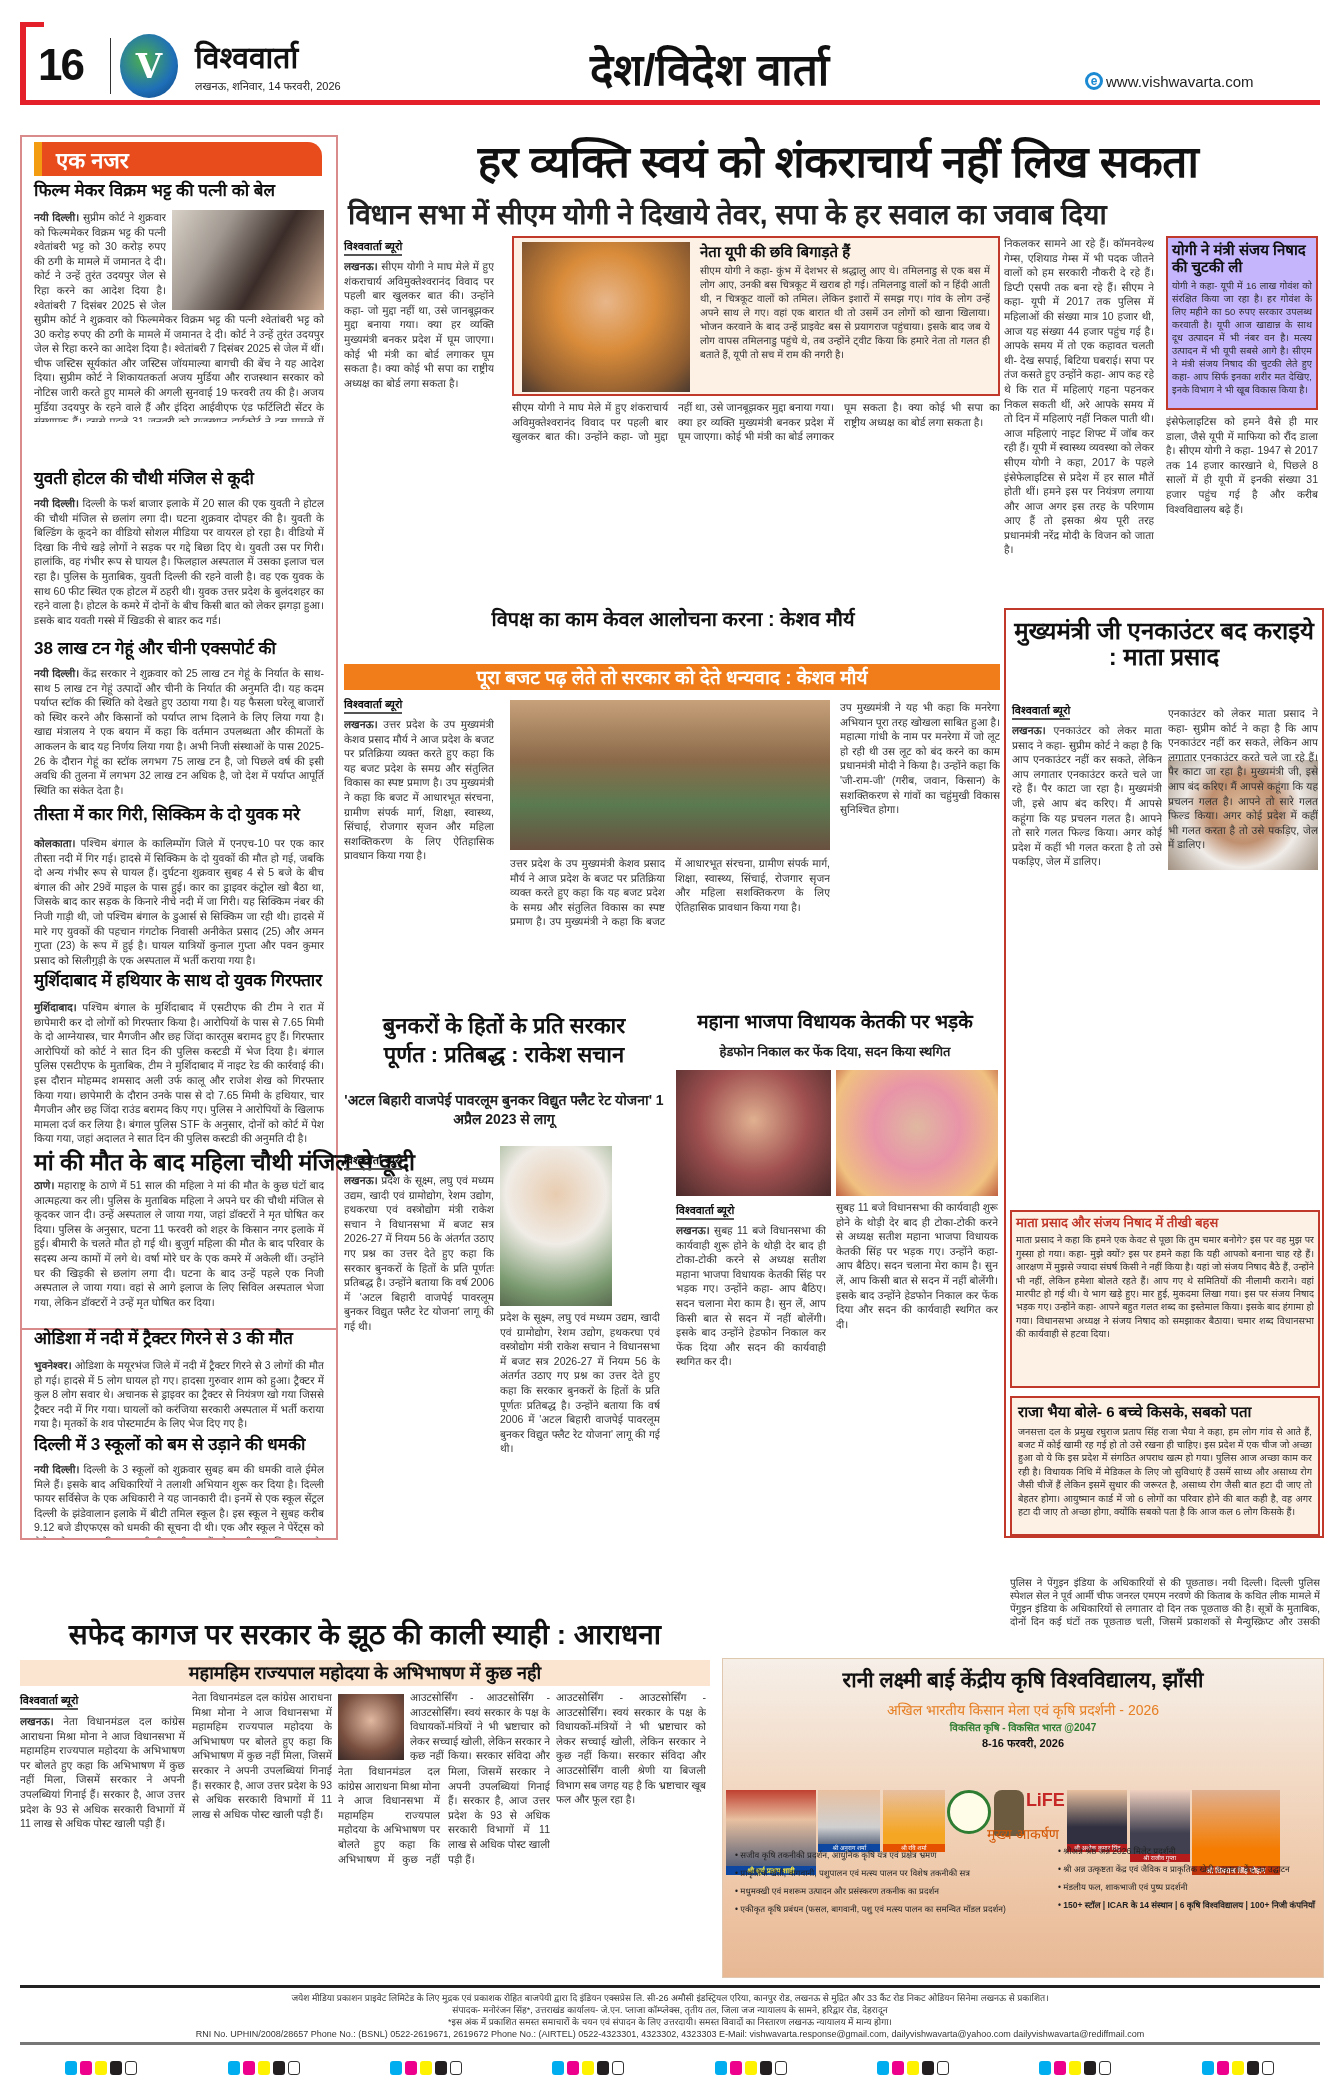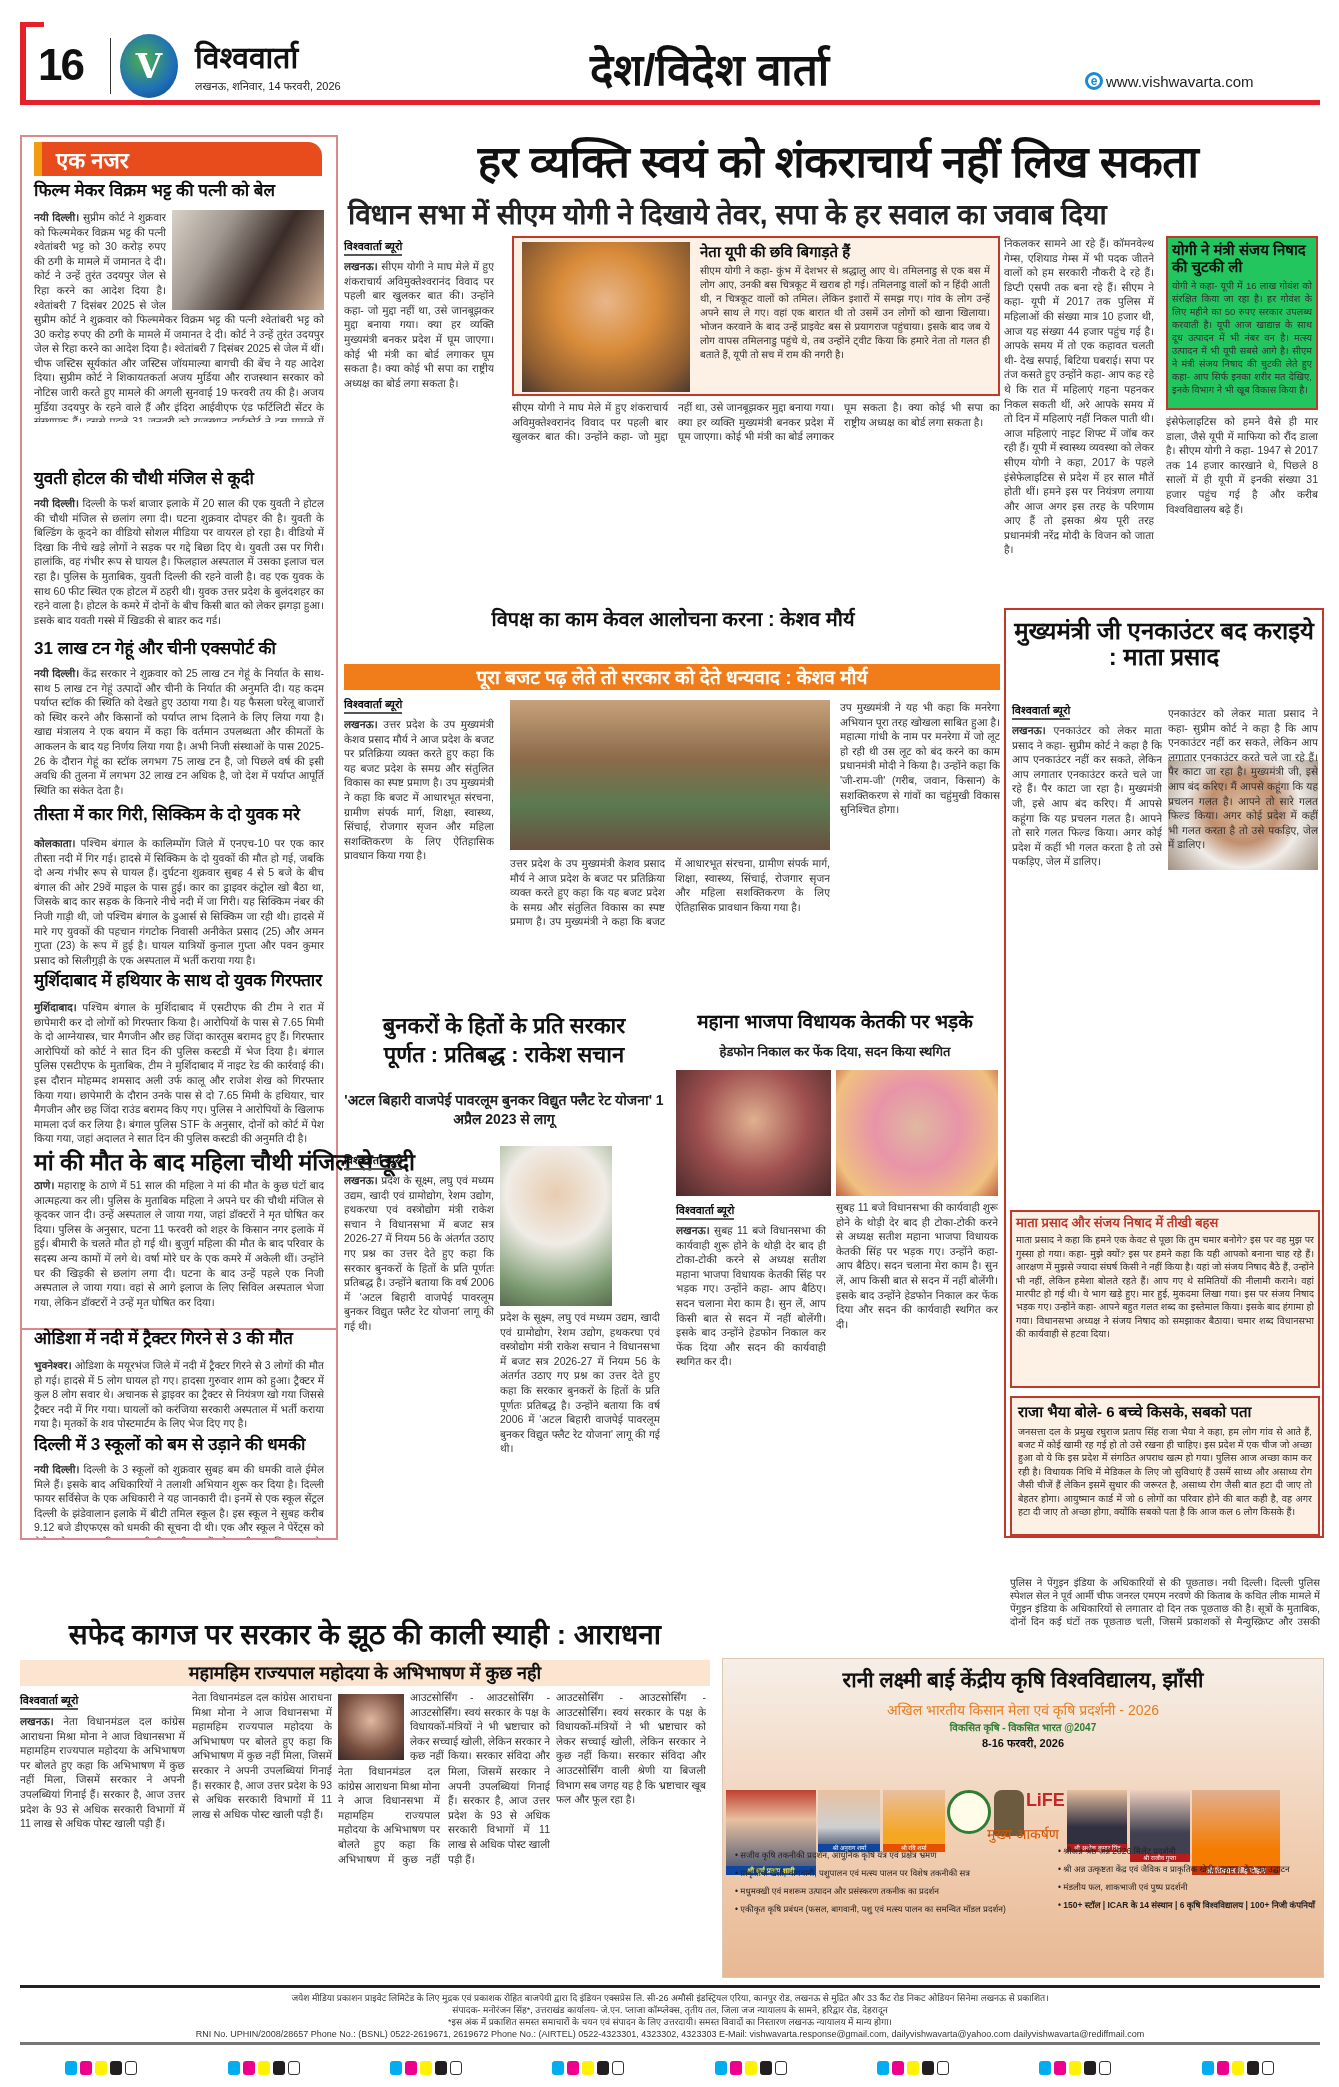--- a/index.html
+++ b/index.html
@@ -54,21 +54,21 @@
 <div class="abs" style="left:34px;top:182px;width:295px">
   <div class="hl" style="font-size:17px">फिल्म मेकर विक्रम भट्ट की पत्नी को बेल</div>
 </div>
 <div class="abs photo" style="left:172px;top:210px;width:152px;height:100px;background:linear-gradient(120deg,#d9d2c8 0%,#a09890 30%,#3a2c28 60%,#c8a890 100%)"></div>
 <div class="abs body-t" style="left:34px;top:210px;width:132px;height:100px;overflow:hidden"><b>नयी दिल्ली।</b> <span>सुप्रीम कोर्ट ने शुक्रवार को फिल्ममेकर विक्रम भट्ट की पत्नी श्वेतांबरी भट्ट को 30 करोड़ रुपए की ठगी के मामले में जमानत दे दी। कोर्ट ने उन्हें तुरंत उदयपुर जेल से रिहा करने का आदेश दिया है। श्वेतांबरी 7 दिसंबर 2025 से जेल में थीं। चीफ जस्टिस सूर्यकांत और जस्टिस जॉयमाल्या बागची की बेंच ने यह आदेश दिया। सुप्रीम कोर्ट ने शिकायतकर्ता अजय मुर्डिया और राजस्थान सरकार को नोटिस जारी करते हुए मामले की अगली सुनवाई 19 फरवरी तय की है। अजय मुर्डिया उदयपुर के रहने वाले हैं और इंदिरा आईवीएफ एंड फर्टिलिटी सेंटर के संस्थापक हैं। इससे पहले 31 जनवरी को राजस्थान हाईकोर्ट ने इस मामले में जमानत याचिका खारिज कर दी थी। हाईकोर्ट ने कहा था कि इस चरण पर आरोपियों को जमानत देना उचित नहीं होगा। अजय मुर्डिया ने विक्रम भट्ट, उनकी पत्नी श्वेतांबरी भट्ट और अन्य लोगों के खिलाफ धोखाधड़ी और आपराधिक विश्वासघात की शिकायत दर्ज कराई थी। शिकायत में आरोप है कि फिल्म प्रोजेक्ट के नाम पर लिए गए करीब 30 करोड़ रुपए का गबन किया गया।</span></div>
 <div class="abs body-t" style="left:34px;top:312px;width:290px;height:110px;overflow:hidden"><span>सुप्रीम कोर्ट ने शुक्रवार को फिल्ममेकर विक्रम भट्ट की पत्नी श्वेतांबरी भट्ट को 30 करोड़ रुपए की ठगी के मामले में जमानत दे दी। कोर्ट ने उन्हें तुरंत उदयपुर जेल से रिहा करने का आदेश दिया है। श्वेतांबरी 7 दिसंबर 2025 से जेल में थीं। चीफ जस्टिस सूर्यकांत और जस्टिस जॉयमाल्या बागची की बेंच ने यह आदेश दिया। सुप्रीम कोर्ट ने शिकायतकर्ता अजय मुर्डिया और राजस्थान सरकार को नोटिस जारी करते हुए मामले की अगली सुनवाई 19 फरवरी तय की है। अजय मुर्डिया उदयपुर के रहने वाले हैं और इंदिरा आईवीएफ एंड फर्टिलिटी सेंटर के संस्थापक हैं। इससे पहले 31 जनवरी को राजस्थान हाईकोर्ट ने इस मामले में जमानत याचिका खारिज कर दी थी। हाईकोर्ट ने कहा था कि इस चरण पर आरोपियों को जमानत देना उचित नहीं होगा। अजय मुर्डिया ने विक्रम भट्ट, उनकी पत्नी श्वेतांबरी भट्ट और अन्य लोगों के खिलाफ धोखाधड़ी और आपराधिक विश्वासघात की शिकायत दर्ज कराई थी। शिकायत में आरोप है कि फिल्म प्रोजेक्ट के नाम पर लिए गए करीब 30 करोड़ रुपए का गबन किया गया।</span></div>
 
 <div class="abs hl" style="left:34px;top:470px;font-size:17px">युवती होटल की चौथी मंजिल से कूदी</div>
 <div class="abs body-t" style="left:34px;top:496px;width:290px;height:128px;overflow:hidden"><b>नयी दिल्ली।</b> <span>दिल्ली के फर्श बाजार इलाके में 20 साल की एक युवती ने होटल की चौथी मंजिल से छलांग लगा दी। घटना शुक्रवार दोपहर की है। युवती के बिल्डिंग के कूदने का वीडियो सोशल मीडिया पर वायरल हो रहा है। वीडियो में दिखा कि नीचे खड़े लोगों ने सड़क पर गद्दे बिछा दिए थे। युवती उस पर गिरी। हालांकि, वह गंभीर रूप से घायल है। फिलहाल अस्पताल में उसका इलाज चल रहा है। पुलिस के मुताबिक, युवती दिल्ली की रहने वाली है। वह एक युवक के साथ 60 फीट स्थित एक होटल में ठहरी थी। युवक उत्तर प्रदेश के बुलंदशहर का रहने वाला है। होटल के कमरे में दोनों के बीच किसी बात को लेकर झगड़ा हुआ। इसके बाद युवती गुस्से में खिड़की से बाहर कूद गई।</span></div>
 
-<div class="abs hl" style="left:34px;top:640px;font-size:17px">31 लाख टन गेहूं और चीनी एक्सपोर्ट की</div>
+<div class="abs hl" style="left:34px;top:640px;font-size:17px">38 लाख टन गेहूं और चीनी एक्सपोर्ट की</div>
 <div class="abs body-t" style="left:34px;top:666px;width:290px;height:132px;overflow:hidden"><b>नयी दिल्ली।</b> <span>केंद्र सरकार ने शुक्रवार को 25 लाख टन गेहूं के निर्यात के साथ-साथ 5 लाख टन गेहूं उत्पादों और चीनी के निर्यात की अनुमति दी। यह कदम पर्याप्त स्टॉक की स्थिति को देखते हुए उठाया गया है। यह फैसला घरेलू बाजारों को स्थिर करने और किसानों को पर्याप्त लाभ दिलाने के लिए लिया गया है। खाद्य मंत्रालय ने एक बयान में कहा कि वर्तमान उपलब्धता और कीमतों के आकलन के बाद यह निर्णय लिया गया है। अभी निजी संस्थाओं के पास 2025-26 के दौरान गेहूं का स्टॉक लगभग 75 लाख टन है, जो पिछले वर्ष की इसी अवधि की तुलना में लगभग 32 लाख टन अधिक है, जो देश में पर्याप्त आपूर्ति स्थिति का संकेत देता है।</span></div>
 
 <div class="abs hl" style="left:34px;top:806px;font-size:17px">तीस्ता में कार गिरी, सिक्किम के दो युवक मरे</div>
 <div class="abs body-t" style="left:34px;top:836px;width:290px;height:130px;overflow:hidden"><b>कोलकाता।</b> <span>पश्चिम बंगाल के कालिम्पोंग जिले में एनएच-10 पर एक कार तीस्ता नदी में गिर गई। हादसे में सिक्किम के दो युवकों की मौत हो गई, जबकि दो अन्य गंभीर रूप से घायल हैं। दुर्घटना शुक्रवार सुबह 4 से 5 बजे के बीच बंगाल की ओर 29वें माइल के पास हुई। कार का ड्राइवर कंट्रोल खो बैठा था, जिसके बाद कार सड़क के किनारे नीचे नदी में जा गिरी। यह सिक्किम नंबर की निजी गाड़ी थी, जो पश्चिम बंगाल के डुआर्स से सिक्किम जा रही थी। हादसे में मारे गए युवकों की पहचान गंगटोक निवासी अनीकेत प्रसाद (25) और अमन गुप्ता (23) के रूप में हुई है। घायल यात्रियों कुनाल गुप्ता और पवन कुमार प्रसाद को सिलीगुड़ी के एक अस्पताल में भर्ती कराया गया है।</span></div>
 
 <div class="abs hl" style="left:34px;top:972px;font-size:17px">मुर्शिदाबाद में हथियार के साथ दो युवक गिरफ्तार</div>
 <div class="abs body-t" style="left:34px;top:1000px;width:290px;height:146px;overflow:hidden"><b>मुर्शिदाबाद।</b> <span>पश्चिम बंगाल के मुर्शिदाबाद में एसटीएफ की टीम ने रात में छापेमारी कर दो लोगों को गिरफ्तार किया है। आरोपियों के पास से 7.65 मिमी के दो आग्नेयास्त्र, चार मैगजीन और छह जिंदा कारतूस बरामद हुए हैं। गिरफ्तार आरोपियों को कोर्ट ने सात दिन की पुलिस कस्टडी में भेज दिया है। बंगाल पुलिस एसटीएफ के मुताबिक, टीम ने मुर्शिदाबाद में नाइट रेड की कार्रवाई की। इस दौरान मोहम्मद शमसाद अली उर्फ कालू और राजेश शेख को गिरफ्तार किया गया। छापेमारी के दौरान उनके पास से दो 7.65 मिमी के हथियार, चार मैगजीन और छह जिंदा राउंड बरामद किए गए। पुलिस ने आरोपियों के खिलाफ मामला दर्ज कर लिया है। बंगाल पुलिस STF के अनुसार, दोनों को कोर्ट में पेश किया गया, जहां अदालत ने सात दिन की पुलिस कस्टडी की अनुमति दी है।</span></div>
 
 <div class="abs hl" style="left:34px;top:1150px;font-size:23px">मां की मौत के बाद महिला चौथी मंजिल से कूदी</div>
 <div class="abs body-t" style="left:34px;top:1178px;width:290px;height:148px;overflow:hidden"><b>ठाणे।</b> <span>महाराष्ट्र के ठाणे में 51 साल की महिला ने मां की मौत के कुछ घंटों बाद आत्महत्या कर ली। पुलिस के मुताबिक महिला ने अपने घर की चौथी मंजिल से कूदकर जान दी। उन्हें अस्पताल ले जाया गया, जहां डॉक्टरों ने मृत घोषित कर दिया। पुलिस के अनुसार, घटना 11 फरवरी को शहर के किसान नगर इलाके में हुई। बीमारी के चलते मौत हो गई थी। बुजुर्ग महिला की मौत के बाद परिवार के सदस्य अन्य कामों में लगे थे। वर्षा मोरे घर के एक कमरे में अकेली थीं। उन्होंने घर की खिड़की से छलांग लगा दी। घटना के बाद उन्हें पहले एक निजी अस्पताल ले जाया गया। वहां से आगे इलाज के लिए सिविल अस्पताल भेजा गया, लेकिन डॉक्टरों ने उन्हें मृत घोषित कर दिया।</span></div>
@@ -88,21 +88,21 @@
 </div>
 
 <div class="abs box" style="left:512px;top:236px;width:488px;height:160px"></div>
 <div class="abs photo" style="left:522px;top:242px;width:168px;height:150px;background:radial-gradient(circle at 50% 40%,#e8b68a 0%,#d98c3a 40%,#8a5a30 80%,#4a3a30 100%)"></div>
 <div class="abs hl" style="left:700px;top:244px;font-size:15px">नेता यूपी की छवि बिगाड़ते हैं</div>
 <div class="abs body-t" style="left:700px;top:264px;width:290px;height:128px;overflow:hidden;font-size:10px;line-height:14px">सीएम योगी ने कहा- कुंभ में देशभर से श्रद्धालु आए थे। तमिलनाडु से एक बस में लोग आए, उनकी बस चित्रकूट में खराब हो गई। तमिलनाडु वालों को न हिंदी आती थी, न चित्रकूट वालों को तमिल। लेकिन इशारों में समझ गए। गांव के लोग उन्हें अपने साथ ले गए। वहां एक बारात थी तो उसमें उन लोगों को खाना खिलाया। भोजन करवाने के बाद उन्हें प्राइवेट बस से प्रयागराज पहुंचाया। इसके बाद जब ये लोग वापस तमिलनाडु पहुंचे थे, तब उन्होंने ट्वीट किया कि हमारे नेता तो गलत ही बताते हैं, यूपी तो सच में राम की नगरी है।</div>
 
 <div class="abs body-t" style="left:512px;top:400px;width:488px;height:200px;column-count:3;column-gap:10px;overflow:hidden">सीएम योगी ने माघ मेले में हुए शंकराचार्य अविमुक्तेश्वरानंद विवाद पर पहली बार खुलकर बात की। उन्होंने कहा- जो मुद्दा नहीं था, उसे जानबूझकर मुद्दा बनाया गया। क्या हर व्यक्ति मुख्यमंत्री बनकर प्रदेश में घूम जाएगा। कोई भी मंत्री का बोर्ड लगाकर घूम सकता है। क्या कोई भी सपा का राष्ट्रीय अध्यक्ष का बोर्ड लगा सकता है।</div>
 <div class="abs body-t" style="left:1004px;top:236px;width:150px;height:365px;overflow:hidden">निकलकर सामने आ रहे हैं। कॉमनवेल्थ गेम्स, एशियाड गेम्स में भी पदक जीतने वालों को हम सरकारी नौकरी दे रहे हैं। डिप्टी एसपी तक बना रहे हैं। सीएम ने कहा- यूपी में 2017 तक पुलिस में महिलाओं की संख्या मात्र 10 हजार थी, आज यह संख्या 44 हजार पहुंच गई है। आपके समय में तो एक कहावत चलती थी- देख सपाई, बिटिया घबराई। सपा पर तंज कसते हुए उन्होंने कहा- आप कह रहे थे कि रात में महिलाएं गहना पहनकर निकल सकती थीं, अरे आपके समय में तो दिन में महिलाएं नहीं निकल पाती थी। आज महिलाएं नाइट शिफ्ट में जॉब कर रही हैं। यूपी में स्वास्थ्य व्यवस्था को लेकर सीएम योगी ने कहा, 2017 के पहले इंसेफेलाइटिस से प्रदेश में हर साल मौतें होती थीं। हमने इस पर नियंत्रण लगाया और आज अगर इस तरह के परिणाम आए हैं तो इसका श्रेय पूरी तरह प्रधानमंत्री नरेंद्र मोदी के विजन को जाता है।</div>
 
-<div class="abs" style="left:1166px;top:236px;width:152px;height:174px;border:2px solid #c0392b;background:#22c55e;padding:4px">
+<div class="abs" style="left:1166px;top:236px;width:152px;height:174px;border:2px solid #c0392b;background:#c4b5fd;padding:4px">
   <div class="hl" style="font-size:15px">योगी ने मंत्री संजय निषाद की चुटकी ली</div>
   <div class="body-t" style="font-size:9.5px;line-height:13px;margin-top:4px;height:118px;overflow:hidden">योगी ने कहा- यूपी में 16 लाख गोवंश को संरक्षित किया जा रहा है। हर गोवंश के लिए महीने का 50 रुपए सरकार उपलब्ध करवाती है। यूपी आज खाद्यान्न के साथ दूध उत्पादन में भी नंबर वन है। मत्स्य उत्पादन में भी यूपी सबसे आगे है। सीएम ने मंत्री संजय निषाद की चुटकी लेते हुए कहा- आप सिर्फ इनका शरीर मत देखिए, इनके विभाग ने भी खूब विकास किया है।</div>
 </div>
 <div class="abs body-t" style="left:1166px;top:414px;width:152px;height:185px;overflow:hidden">इंसेफेलाइटिस को हमने वैसे ही मार डाला, जैसे यूपी में माफिया को रौंद डाला है। सीएम योगी ने कहा- 1947 से 2017 तक 14 हजार कारखाने थे, पिछले 8 सालों में ही यूपी में इनकी संख्या 31 हजार पहुंच गई है और करीब विश्वविद्यालय बढ़े हैं।</div>
 
 <div class="abs hl" style="left:348px;top:608px;width:650px;font-size:20px;text-align:center">विपक्ष का काम केवल आलोचना करना : केशव मौर्य</div>
 <div class="abs orange-strip" style="left:344px;top:664px;width:656px;height:26px;font-size:19px">पूरा बजट पढ़ लेते तो सरकार को देते धन्यवाद : केशव मौर्य</div>
 <div class="abs" style="left:344px;top:694px;width:150px">
   <div class="byline">विश्ववार्ता ब्यूरो</div>
   <div class="body-t" style="height:295px;overflow:hidden;margin-top:3px"><b>लखनऊ।</b> <span>उत्तर प्रदेश के उप मुख्यमंत्री केशव प्रसाद मौर्य ने आज प्रदेश के बजट पर प्रतिक्रिया व्यक्त करते हुए कहा कि यह बजट प्रदेश के समग्र और संतुलित विकास का स्पष्ट प्रमाण है। उप मुख्यमंत्री ने कहा कि बजट में आधारभूत संरचना, ग्रामीण संपर्क मार्ग, शिक्षा, स्वास्थ्य, सिंचाई, रोजगार सृजन और महिला सशक्तिकरण के लिए ऐतिहासिक प्रावधान किया गया है।</span></div>

